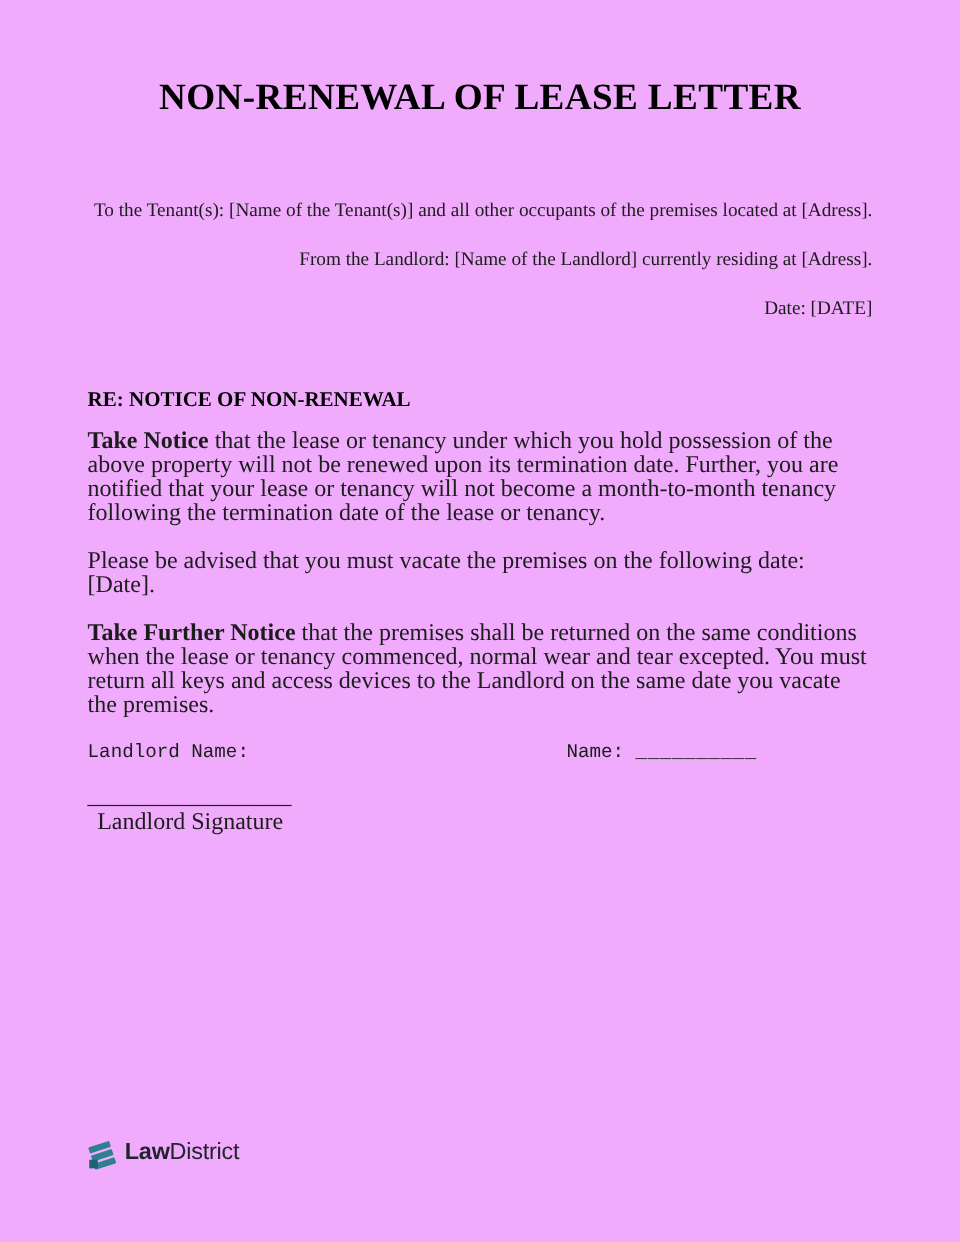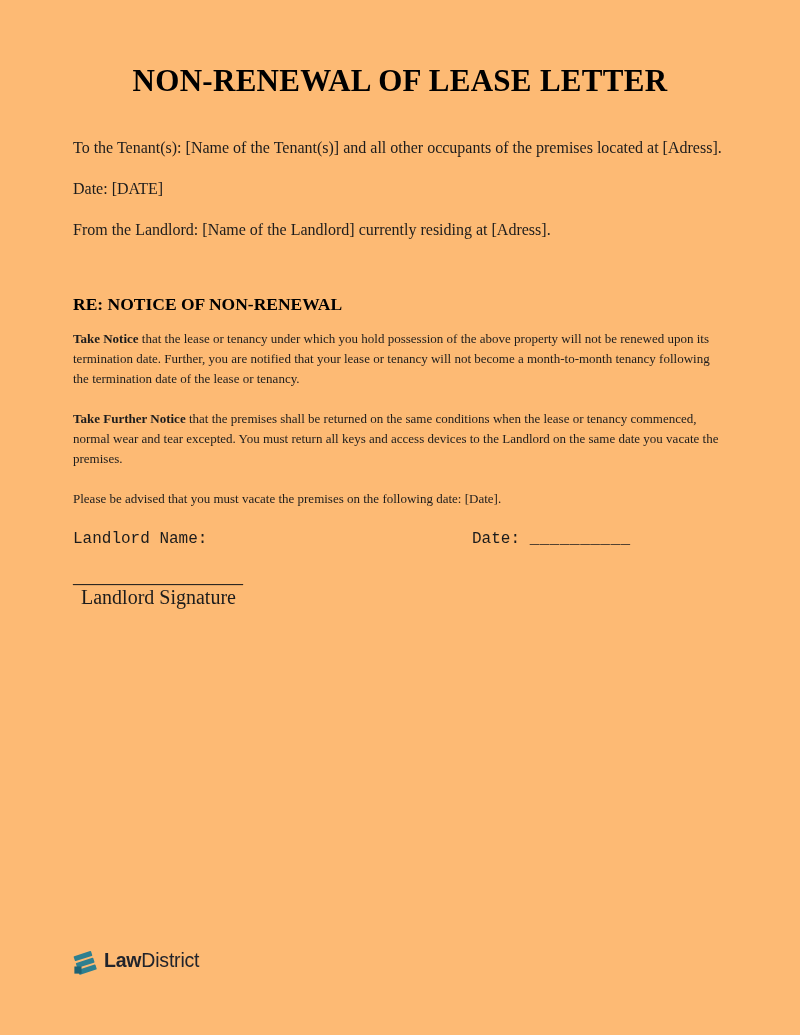--- a/index.html
+++ b/index.html
@@ -2,52 +2,52 @@
 <html><head>
 <meta charset="utf-8">
 <style>
   * { margin: 0; padding: 0; box-sizing: border-box; }
   html, body { background: #ffffff; }
   .page {
     position: relative;
     width: 800px;
     height: 1035px;
     margin: 0 auto;
-    background: #fdba74;
+    background: #f0abfc;
     font-family: "Liberation Serif", "DejaVu Serif", serif;
     color: #1c1c1c;
     overflow: hidden;
   }
   .content {
     padding: 0 73px;
   }
   .doc-title {
     margin-top: 62px;
     text-align: center;
     font-size: 31px;
     line-height: 38px;
     font-weight: 700;
     color: #000000;
     letter-spacing: 0.3px;
   }
-  .intro-block { margin-top: 38px; }
+  .intro-block { margin-top: 66px; text-align: right; }
   p.doc-line {
     font-size: 16px;
     line-height: 20px;
     margin: 0 0 21px 0;
   }
   .subject-heading {
     margin: 53px 0 14px 0;
     font-size: 17.5px;
     line-height: 22px;
     font-weight: 700;
     color: #000000;
   }
   p.doc-para {
-    font-size: 13px;
+    font-size: 20px;
     line-height: 20px;
     margin: 0 0 20px 0;
   }
   p.doc-para strong { font-weight: 700; }
   .sign-row {
     position: relative;
     margin-top: 18px;
     font-size: 16px;
     line-height: 20px;
     height: 20px;
@@ -88,35 +88,35 @@
 </head>
 <body>
 
 <div class="page">
   <div class="content">
 
     <h1 class="doc-title">NON-RENEWAL OF LEASE LETTER</h1>
 
     <div class="intro-block">
       <p class="doc-line">To the Tenant(s): [Name of the Tenant(s)] and all other occupants of the premises located at [Adress].</p>
+      <p class="doc-line">From the Landlord: [Name of the Landlord] currently residing at [Adress].</p>
       <p class="doc-line">Date: [DATE]</p>
-      <p class="doc-line">From the Landlord: [Name of the Landlord] currently residing at [Adress].</p>
     </div>
 
     <h2 class="subject-heading">RE: NOTICE OF NON-RENEWAL</h2>
 
     <p class="doc-para"><strong>Take Notice</strong><span> that the lease or tenancy under which you hold possession of the above property will not be renewed upon its termination date. Further, you are notified that your lease or tenancy will not become a month-to-month tenancy following the termination date of the lease or tenancy.</span></p>
 
+    <p class="doc-para"><span>Please be advised that you must vacate the premises on the following date: [Date].</span></p>
+
     <p class="doc-para"><strong>Take Further Notice</strong><span> that the premises shall be returned on the same conditions when the lease or tenancy commenced, normal wear and tear excepted. You must return all keys and access devices to the Landlord on the same date you vacate the premises.</span></p>
-
-    <p class="doc-para"><span>Please be advised that you must vacate the premises on the following date: [Date].</span></p>
 
     <div class="sign-row">
       <span>Landlord Name:</span>
-      <span class="date-group"><span>Date:</span>&nbsp;<span class="blank">__________</span></span>
+      <span class="date-group"><span>Name:</span>&nbsp;<span class="blank">__________</span></span>
     </div>
 
     <div class="signature-block">
       <span class="signature-line">_________________</span>
       <span class="signature-label">Landlord Signature</span>
     </div>
 
   </div>
 
   <div class="footer-logo">

